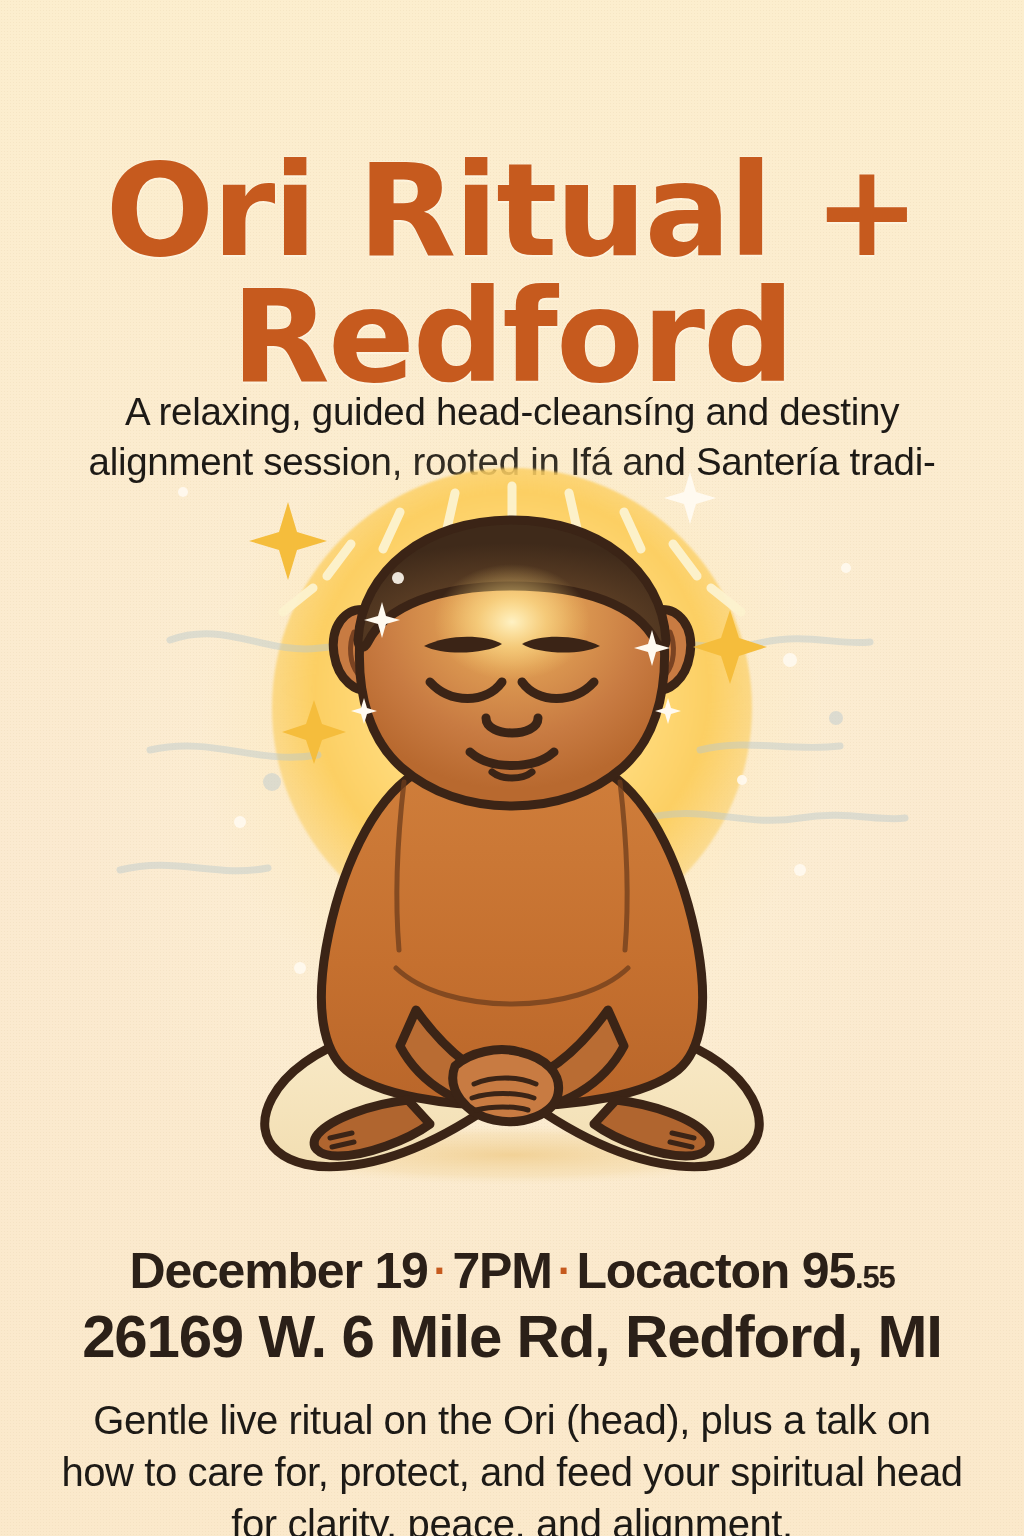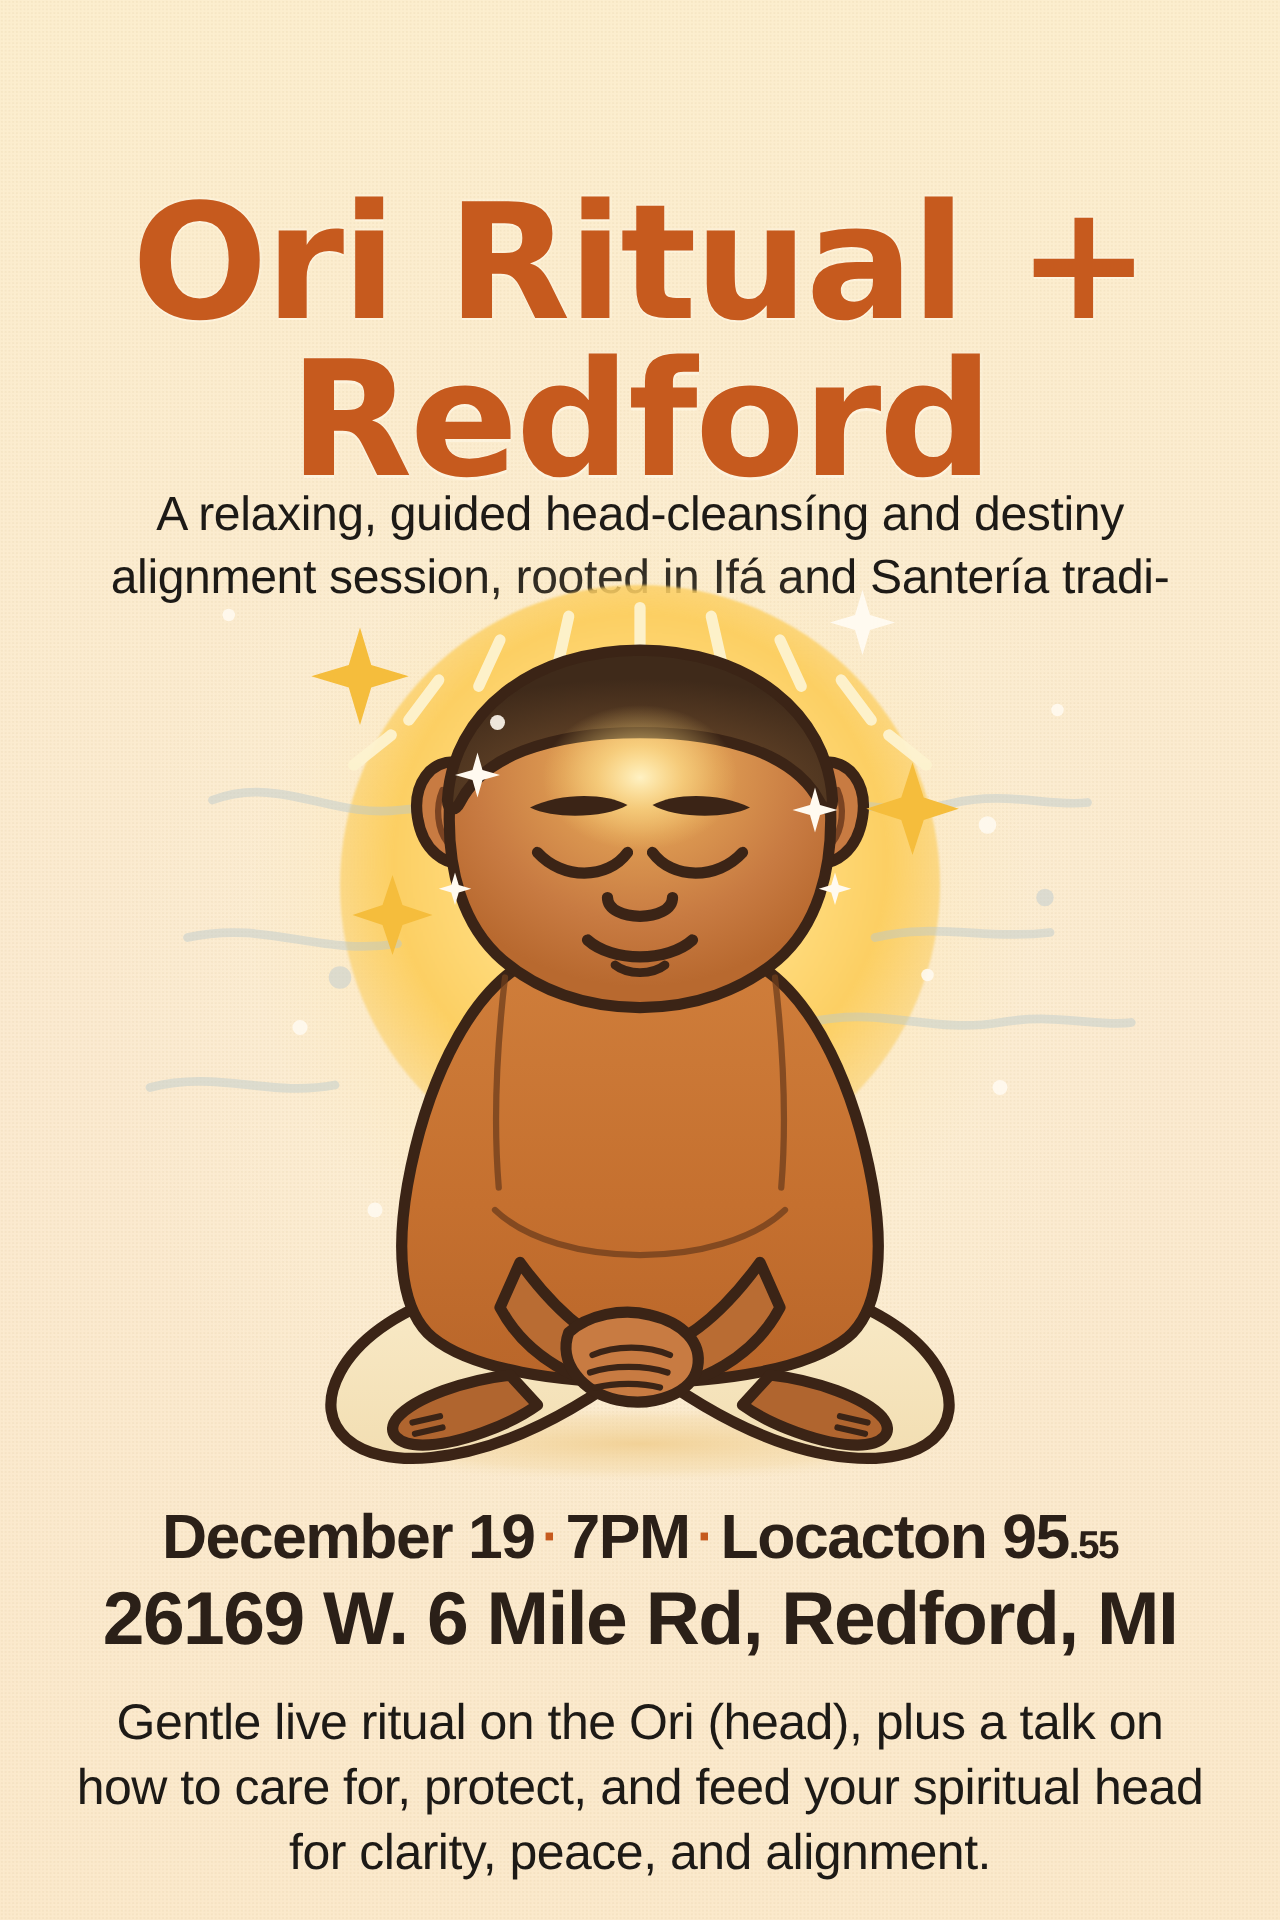--- a/index.html
+++ b/index.html
@@ -128,20 +128,21 @@
     top: 1200px;
     text-align: center;
   }
   .det-line1 {
     color: #2b2018;
     font-size: 50px;
     font-weight: 700;
     letter-spacing: -1.2px;
     line-height: 1.16;
     white-space: nowrap;
+    margin-top: 42px;
   }
   .det-line1 .sep { color: #c65a1e; margin: 0 6px; font-size: 42px; vertical-align: 3px; }
   .det-line1 .cents { font-size: 31px; }
   .det-line2 {
     color: #2b2018;
     font-size: 60px;
     font-weight: 700;
     letter-spacing: -1.2px;
     line-height: 1.16;
     margin-top: 2px;

